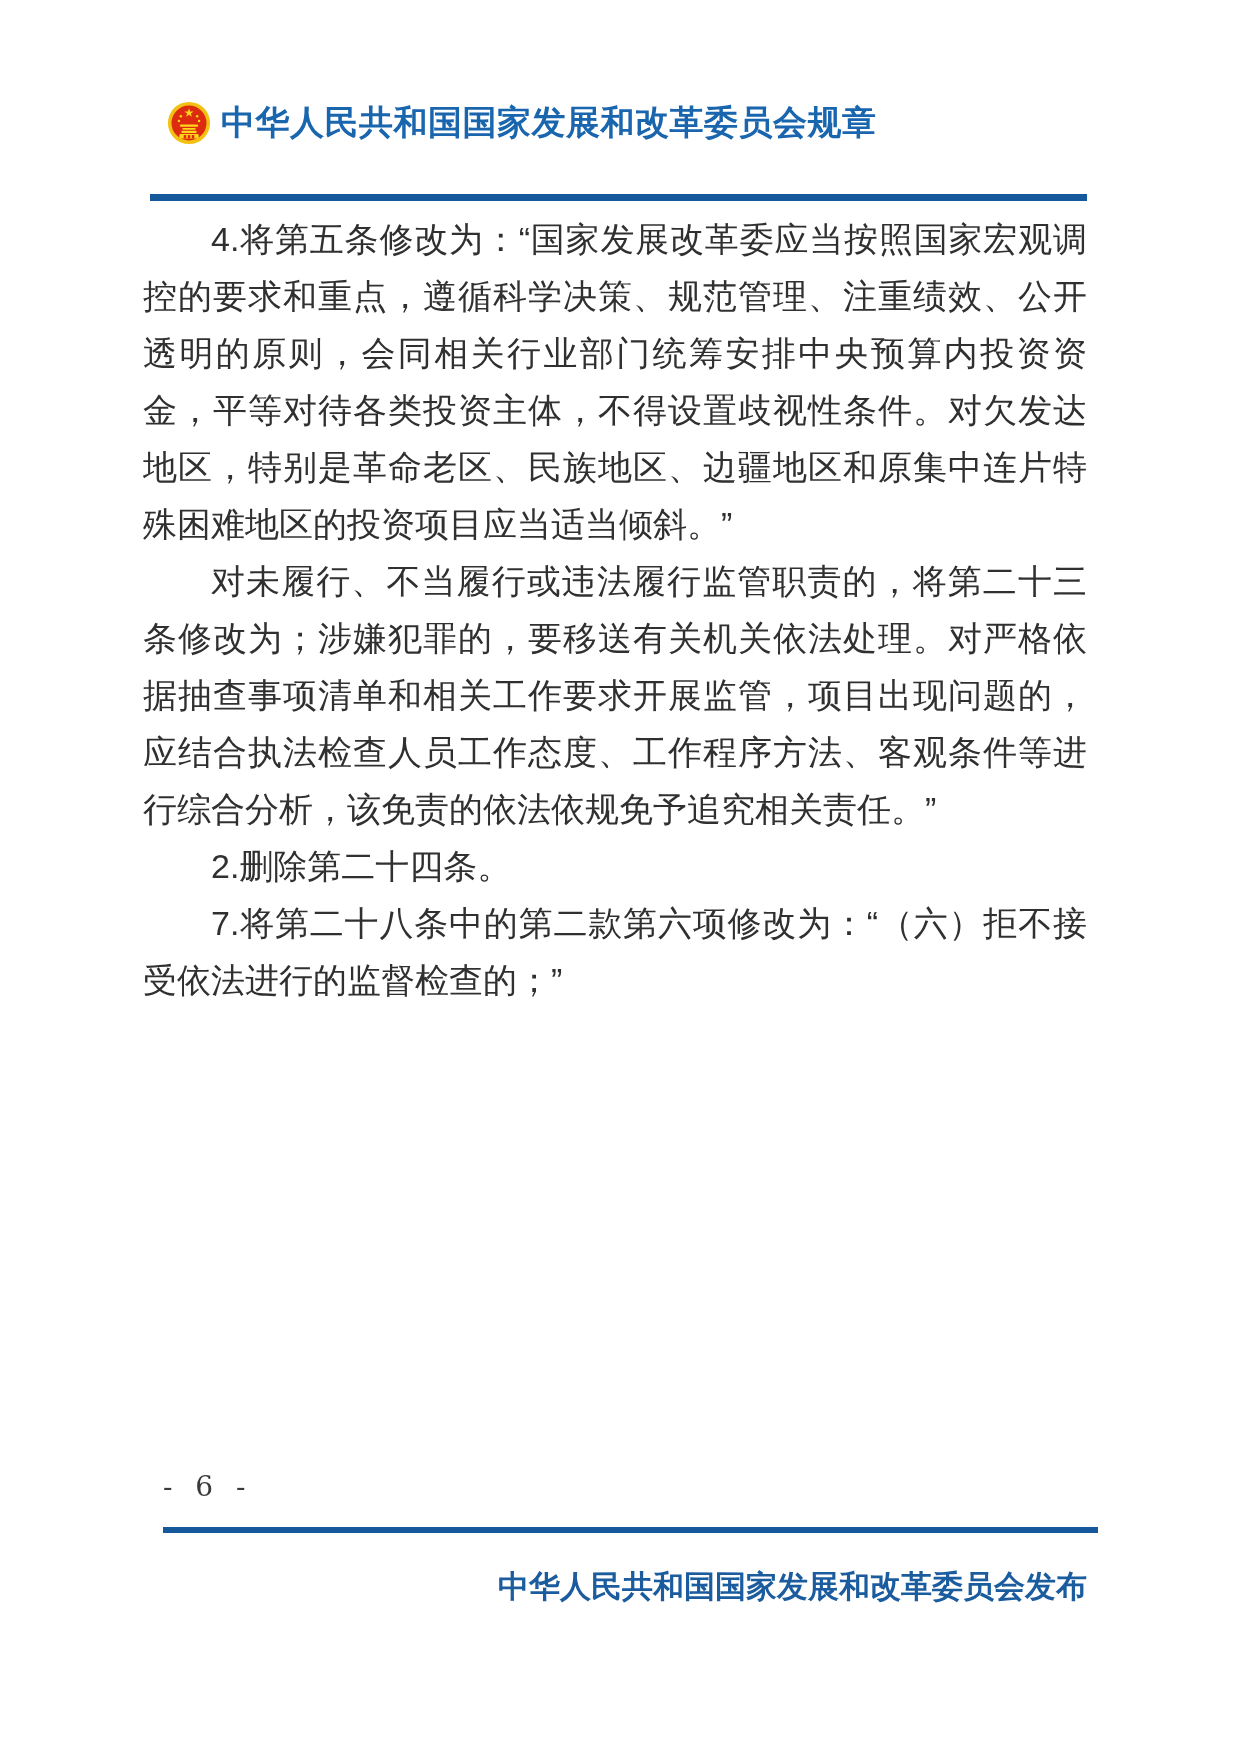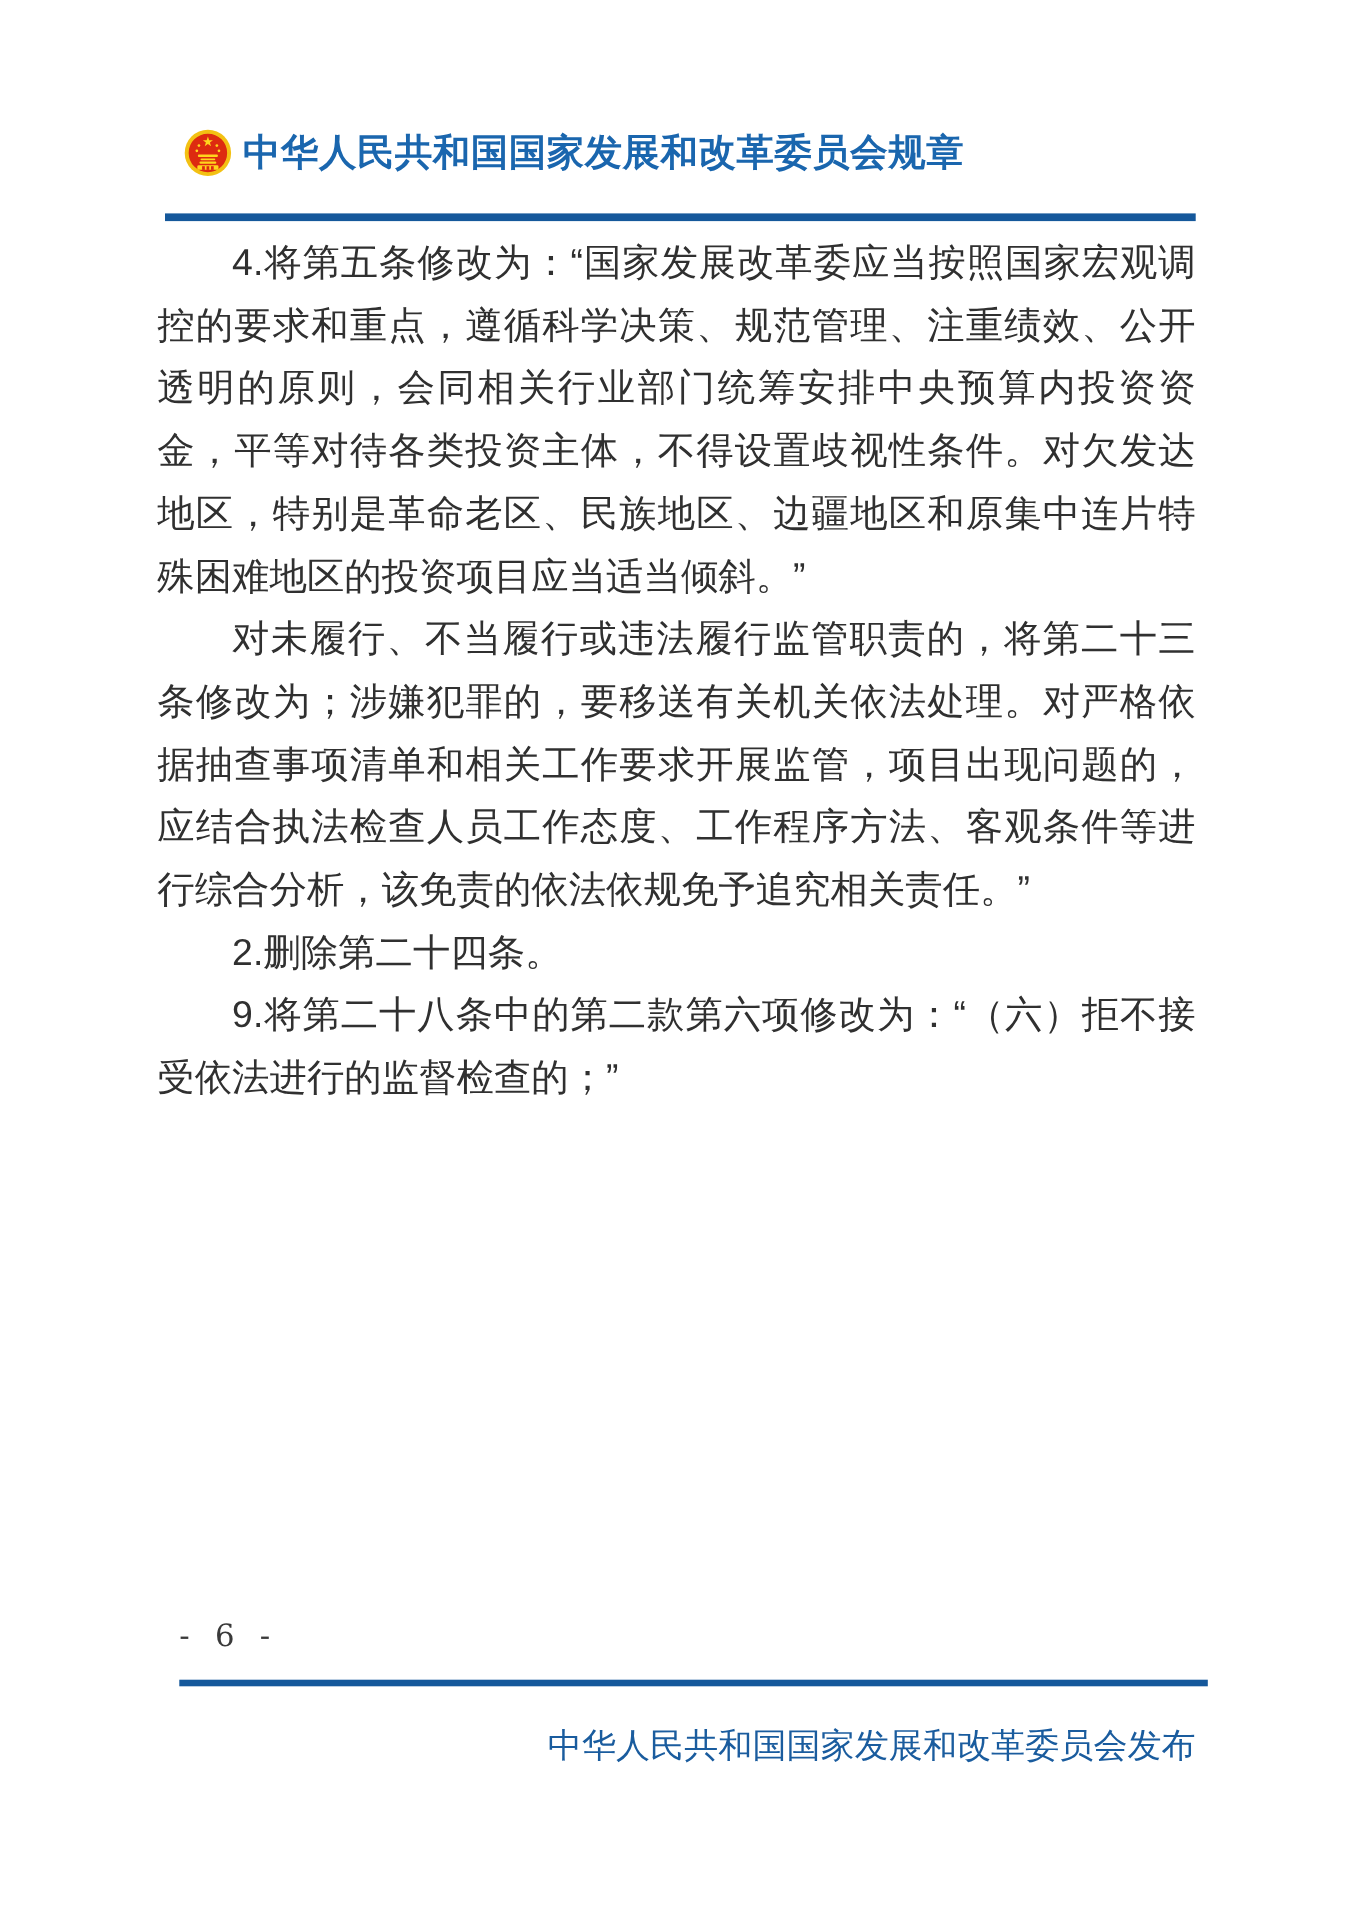--- a/index.html
+++ b/index.html
@@ -11,21 +11,21 @@
     position: relative;
     width: 1240px;
     height: 1753px;
     background: #ffffff;
     overflow: hidden;
     font-family: "Liberation Sans", sans-serif;
   }
   .doc-header {
     position: absolute;
     left: 166px;
-    top: 112px;
+    top: 96px;
     width: 940px;
     height: 54px;
     display: flex;
     align-items: center;
     gap: 9px;
   }
   .emblem {
     width: 46px;
     height: 46px;
     flex: 0 0 auto;
@@ -77,21 +77,21 @@
     top: 1527px;
     width: 935px;
     height: 6px;
     background: #15589b;
   }
   .footer-publisher {
     position: absolute;
     right: 153px;
     top: 1566px;
     font-size: 31px;
-    font-weight: normal;
+    font-weight: bold;
     color: #1a5c9e;
     white-space: nowrap;
   }
 </style>
 </head>
 <body>
 
 <div class="page">
 
   <header class="doc-header">
@@ -116,21 +116,21 @@
     </span>
     <h1 class="doc-title">中华人民共和国国家发展和改革委员会规章</h1>
   </header>
 
   <div class="header-rule"></div>
 
   <main class="doc-body">
     <p>4.将第五条修改为：“国家发展改革委应当按照国家宏观调控的要求和重点，遵循科学决策、规范管理、注重绩效、公开透明的原则，会同相关行业部门统筹安排中央预算内投资资金，平等对待各类投资主体，不得设置歧视性条件。对欠发达地区，特别是革命老区、民族地区、边疆地区和原集中连片特殊困难地区的投资项目应当适当倾斜。”</p>
     <p>对未履行、不当履行或违法履行监管职责的，将第二十三条修改为；涉嫌犯罪的，要移送有关机关依法处理。对严格依据抽查事项清单和相关工作要求开展监管，项目出现问题的，应结合执法检查人员工作态度、工作程序方法、客观条件等进行综合分析，该免责的依法依规免予追究相关责任。”</p>
     <p>2.删除第二十四条。</p>
-    <p>9.将第二十八条中的第二款第六项修改为：“（六）拒不接受依法进行的监督检查的；”</p>
+    <p>7.将第二十八条中的第二款第六项修改为：“（六）拒不接受依法进行的监督检查的；”</p>
   </main>
 
   <div class="page-number">- 6 -</div>
 
   <div class="footer-rule"></div>
 
   <div class="footer-publisher">中华人民共和国国家发展和改革委员会发布</div>
 
 </div>
 

